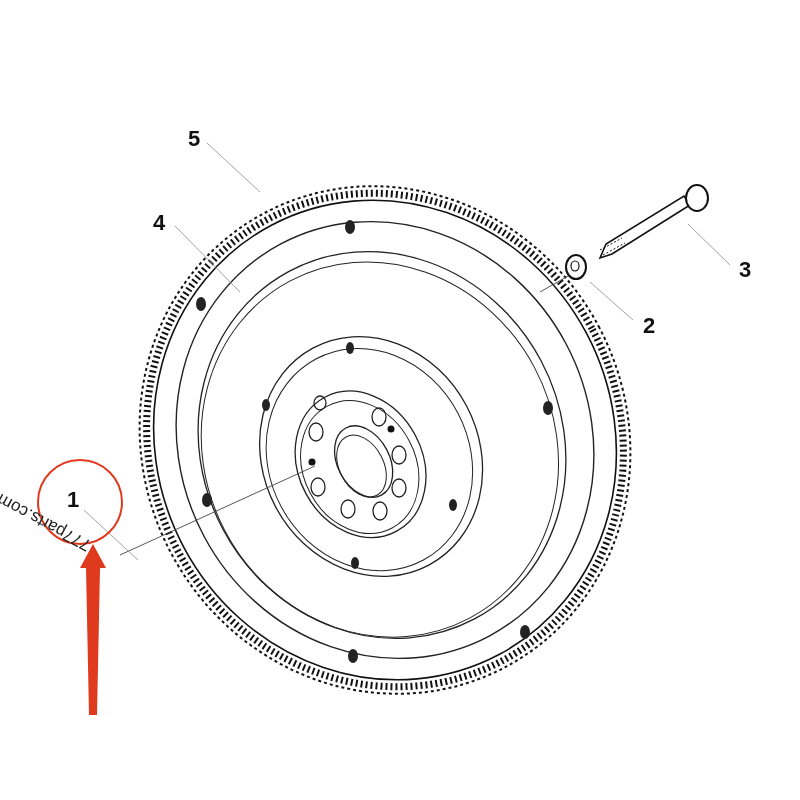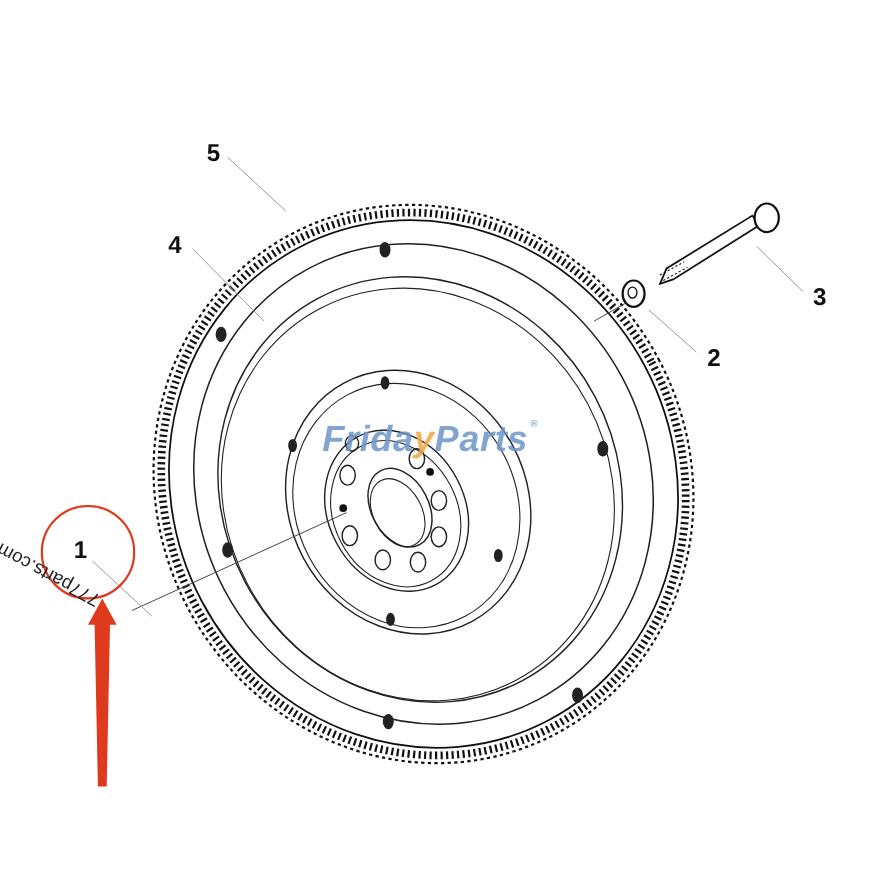--- a/index.html
+++ b/index.html
@@ -93,20 +93,19 @@
     </g>
 
     <g>
       <circle cx="80" cy="502" r="42" fill="none" stroke="#e03a1e" stroke-width="2"></circle>
       <polygon points="93,544 80,568 86,568 89,715 97,715 100,568 106,568" fill="#e03a1e"></polygon>
     </g>
   </svg>
 
   <div class="stamp">777parts.com</div>
 
-  <div class="watermark"><span>Frida</span><span class="slash">y</span><span>Parts</span><span class="reg">®</span></div>
 
   <div class="callout-num" style="left:67px;top:489px;">1</div>
   <div class="callout-num" style="left:643px;top:315px;">2</div>
   <div class="callout-num" style="left:739px;top:259px;">3</div>
   <div class="callout-num" style="left:153px;top:212px;">4</div>
   <div class="callout-num" style="left:188px;top:128px;">5</div>
 </div>
 
 </body></html>

